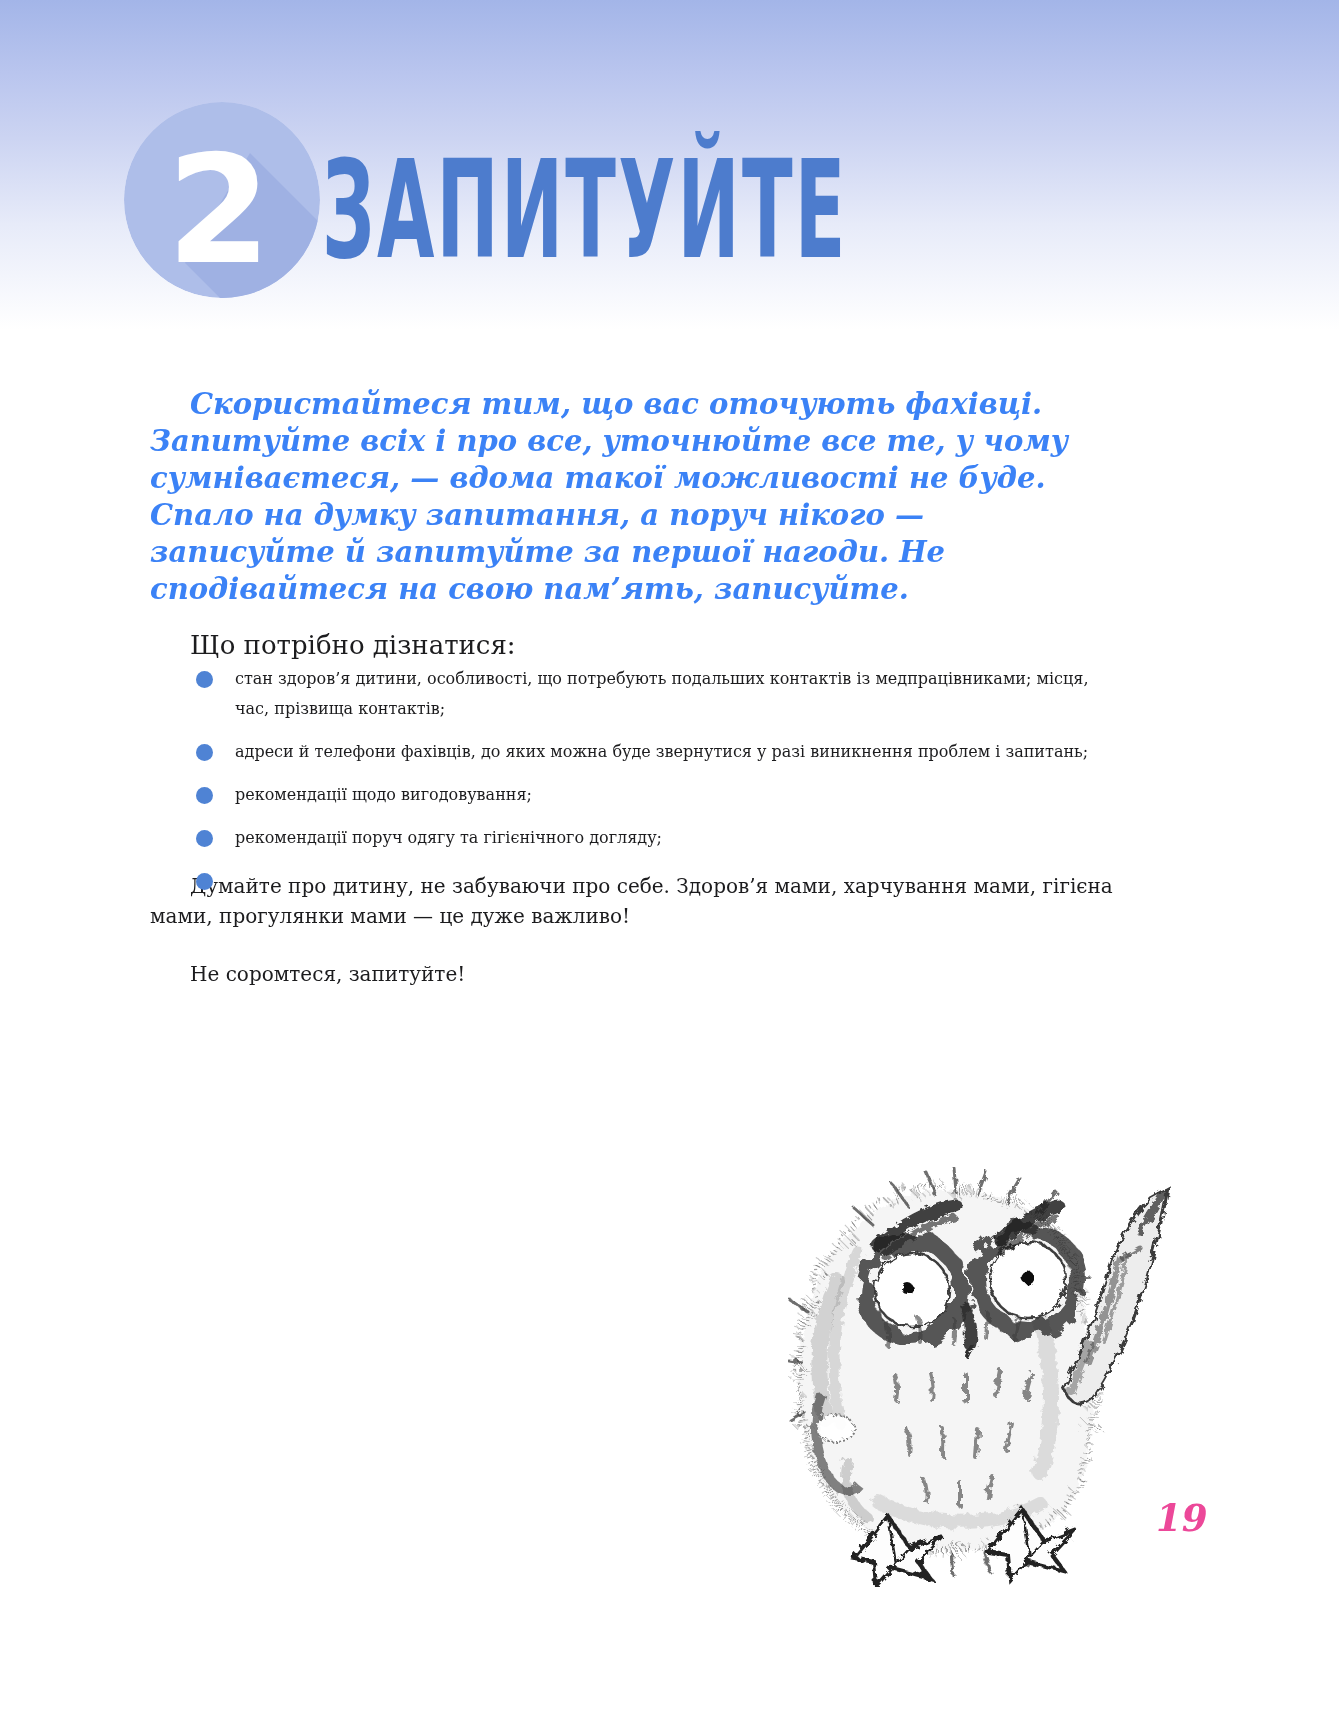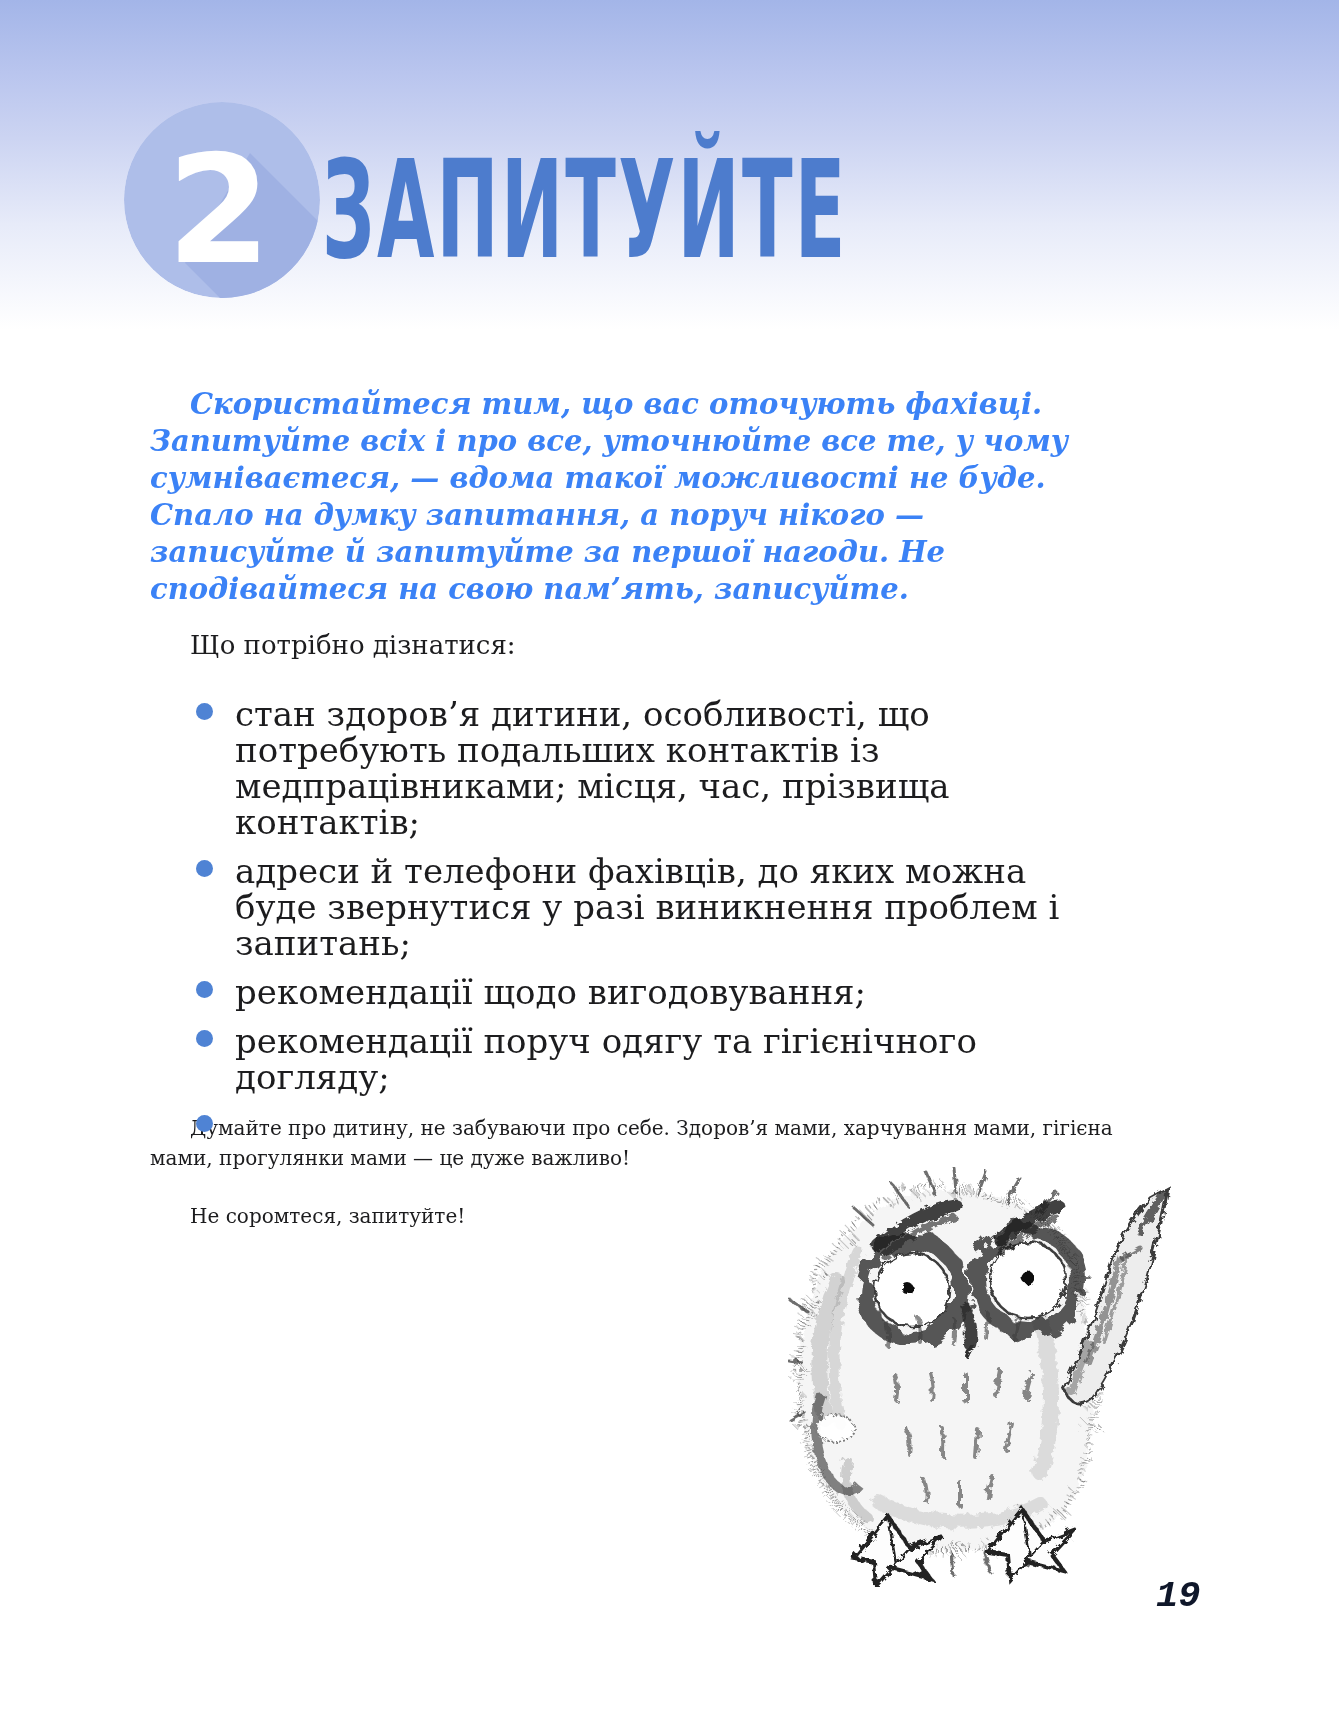--- a/index.html
+++ b/index.html
@@ -33,51 +33,50 @@
   
   .content{position:absolute;left:150px;top:386px;width:968px;}
   .intro{
     margin:0 0 22px 0;
     font-weight:bold;font-style:italic;
     font-size:29px;line-height:37px;
     text-indent:40px;
     color:#3b82f6;
   }
   .list-heading{
-    margin:0 0 36px 0;
+    margin:0 0 4px 0;
     font-size:26px;line-height:30px;
     text-indent:40px;
   }
   .checklist{list-style:none;margin:0;padding:0;}
   .checklist li{
     position:relative;
     padding-left:85px;
-    font-size:34px;line-height:36px;
+    font-size:16px;line-height:30px;
     margin-bottom:13px;
   }
   .checklist .dot{
     position:absolute;left:46px;top:7px;
     width:17px;height:17px;border-radius:50%;
     background:#4f83d4;
   }
   .body-para{
     margin:18px 0 0 0;
     font-size:20px;line-height:30px;
     text-indent:40px;
   }
   .body-para.last{margin-top:28px;}
   
   .owl-figure{position:absolute;left:788px;top:1162px;width:392px;height:425px;margin:0;}
   
   .page-number{
-    position:absolute;left:1156px;top:1578px;
+    position:absolute;left:1156px;top:1500px;
     font-weight:bold;font-style:italic;
     font-size:37px;line-height:1;
-    color:#0f172a;
-    font-family:Liberation Mono, monospace;
+    color:#ec4899;
   }
 </style>
 </head>
 <body>
 
 <div class="page">
 
   <header class="chapter-header">
     <div class="badge">
       <svg width="200" height="200" viewBox="0 0 200 200">

